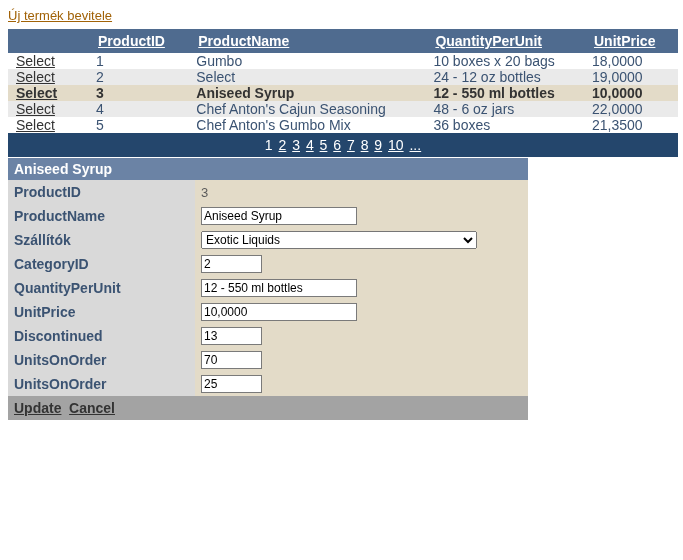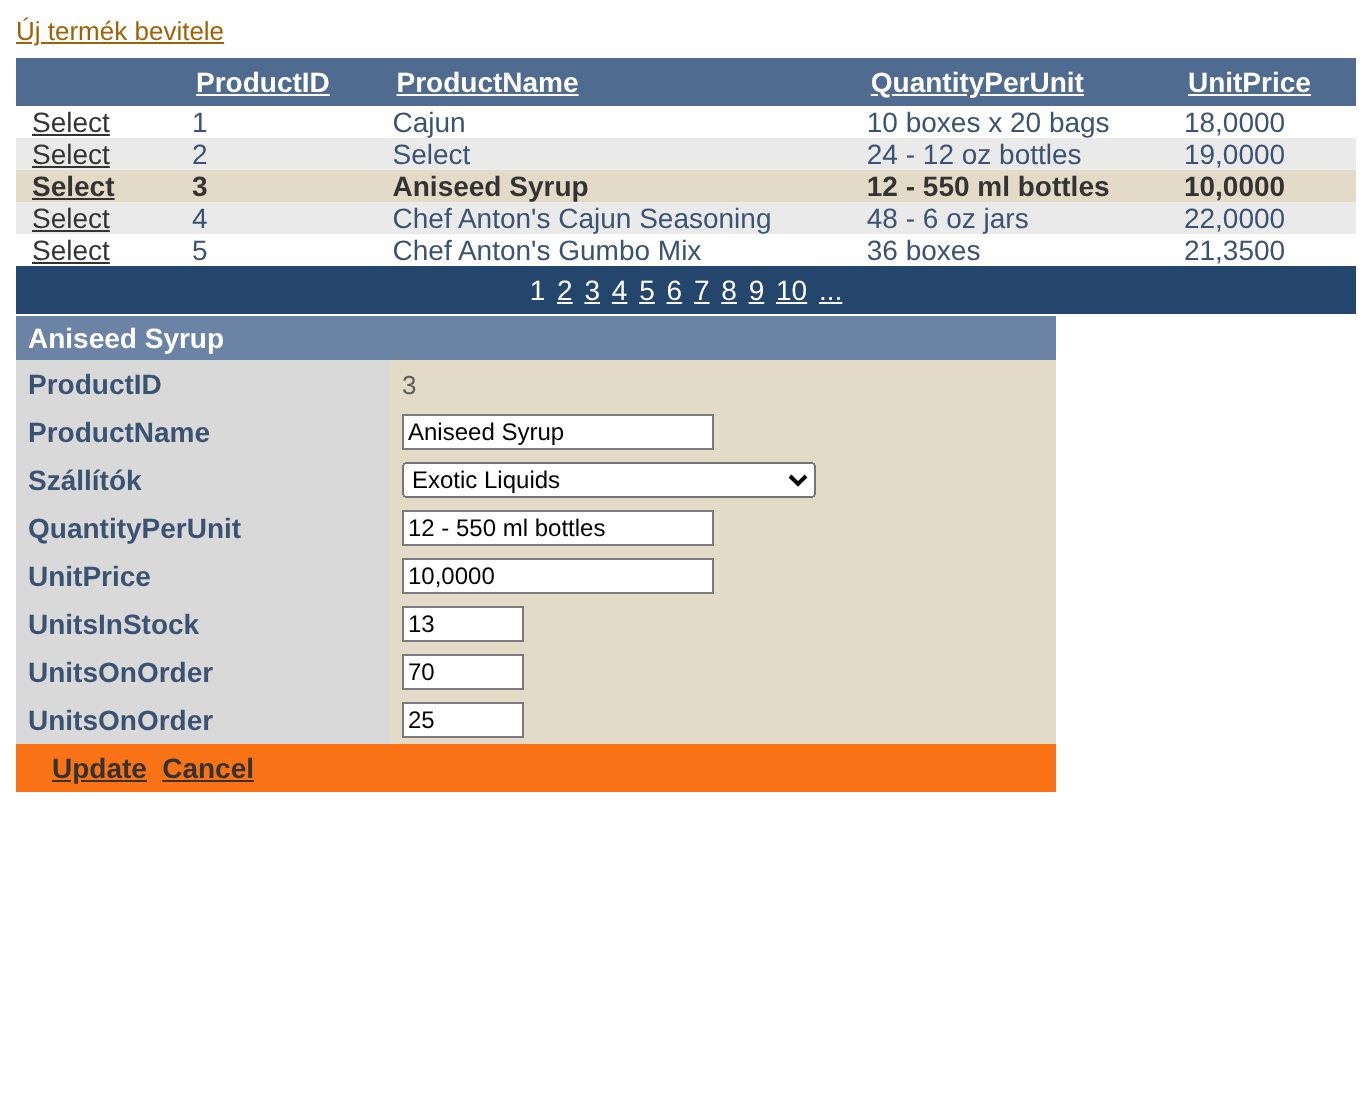--- a/index.html
+++ b/index.html
@@ -88,29 +88,29 @@
   }
   table.details td.value input[type=text] {
     font-family: Arial, sans-serif;
     font-size: 12px;
     padding: 1px 2px;
     border: 1px solid #7a7a7a;
   }
   table.details td.value select {
     font-family: Arial, sans-serif;
     font-size: 12px;
-    width: 207px;
+    width: 276px;
   }
   table.details td.value .ro {
     color: #5b5b5b;
     font-size: 13px;
   }
   table.details tr.actions td {
-    background: #f97316;
-    padding: 4px 18px;
+    background: #a3a3a3;
+    padding: 4px 6px;
   }
   table.details tr.actions a {
     color: #333;
     font-weight: bold;
     text-decoration: underline;
     font-size: 14px;
     margin-right: 4px;
   }
 </style>
 </head>
@@ -127,21 +127,21 @@
       <th>ProductID</th>
       <th>ProductName</th>
       <th>QuantityPerUnit</th>
       <th>UnitPrice</th>
     </tr>
   </thead>
   <tbody id="grid-body">
       <tr>
         <td class="select-col"><a href="#">Select</a></td>
         <td>1</td>
-        <td>Cajun</td>
+        <td>Gumbo</td>
         <td>10 boxes x 20 bags</td>
         <td>18,0000</td>
       </tr>
       <tr class="alt">
         <td class="select-col"><a href="#">Select</a></td>
         <td>2</td>
         <td>Select</td>
         <td>24 - 12 oz bottles</td>
         <td>19,0000</td>
       </tr>
@@ -187,29 +187,33 @@
       </tr>
       <tr>
         <td class="label">ProductName</td>
         <td class="value"><input type="text" value="Aniseed Syrup" style="width: 150px;"></td>
       </tr>
       <tr>
         <td class="label">Szállítók</td>
         <td class="value"><select><option>Exotic Liquids</option></select></td>
       </tr>
       <tr>
+        <td class="label">CategoryID</td>
+        <td class="value"><input type="text" value="2" style="width: 55px;"></td>
+      </tr>
+      <tr>
         <td class="label">QuantityPerUnit</td>
         <td class="value"><input type="text" value="12 - 550 ml bottles" style="width: 150px;"></td>
       </tr>
       <tr>
         <td class="label">UnitPrice</td>
         <td class="value"><input type="text" value="10,0000" style="width: 150px;"></td>
       </tr>
       <tr>
-        <td class="label">UnitsInStock</td>
+        <td class="label">Discontinued</td>
         <td class="value"><input type="text" value="13" style="width: 55px;"></td>
       </tr>
       <tr>
         <td class="label">UnitsOnOrder</td>
         <td class="value"><input type="text" value="70" style="width: 55px;"></td>
       </tr>
       <tr>
         <td class="label">UnitsOnOrder</td>
         <td class="value"><input type="text" value="25" style="width: 55px;"></td>
       </tr>

